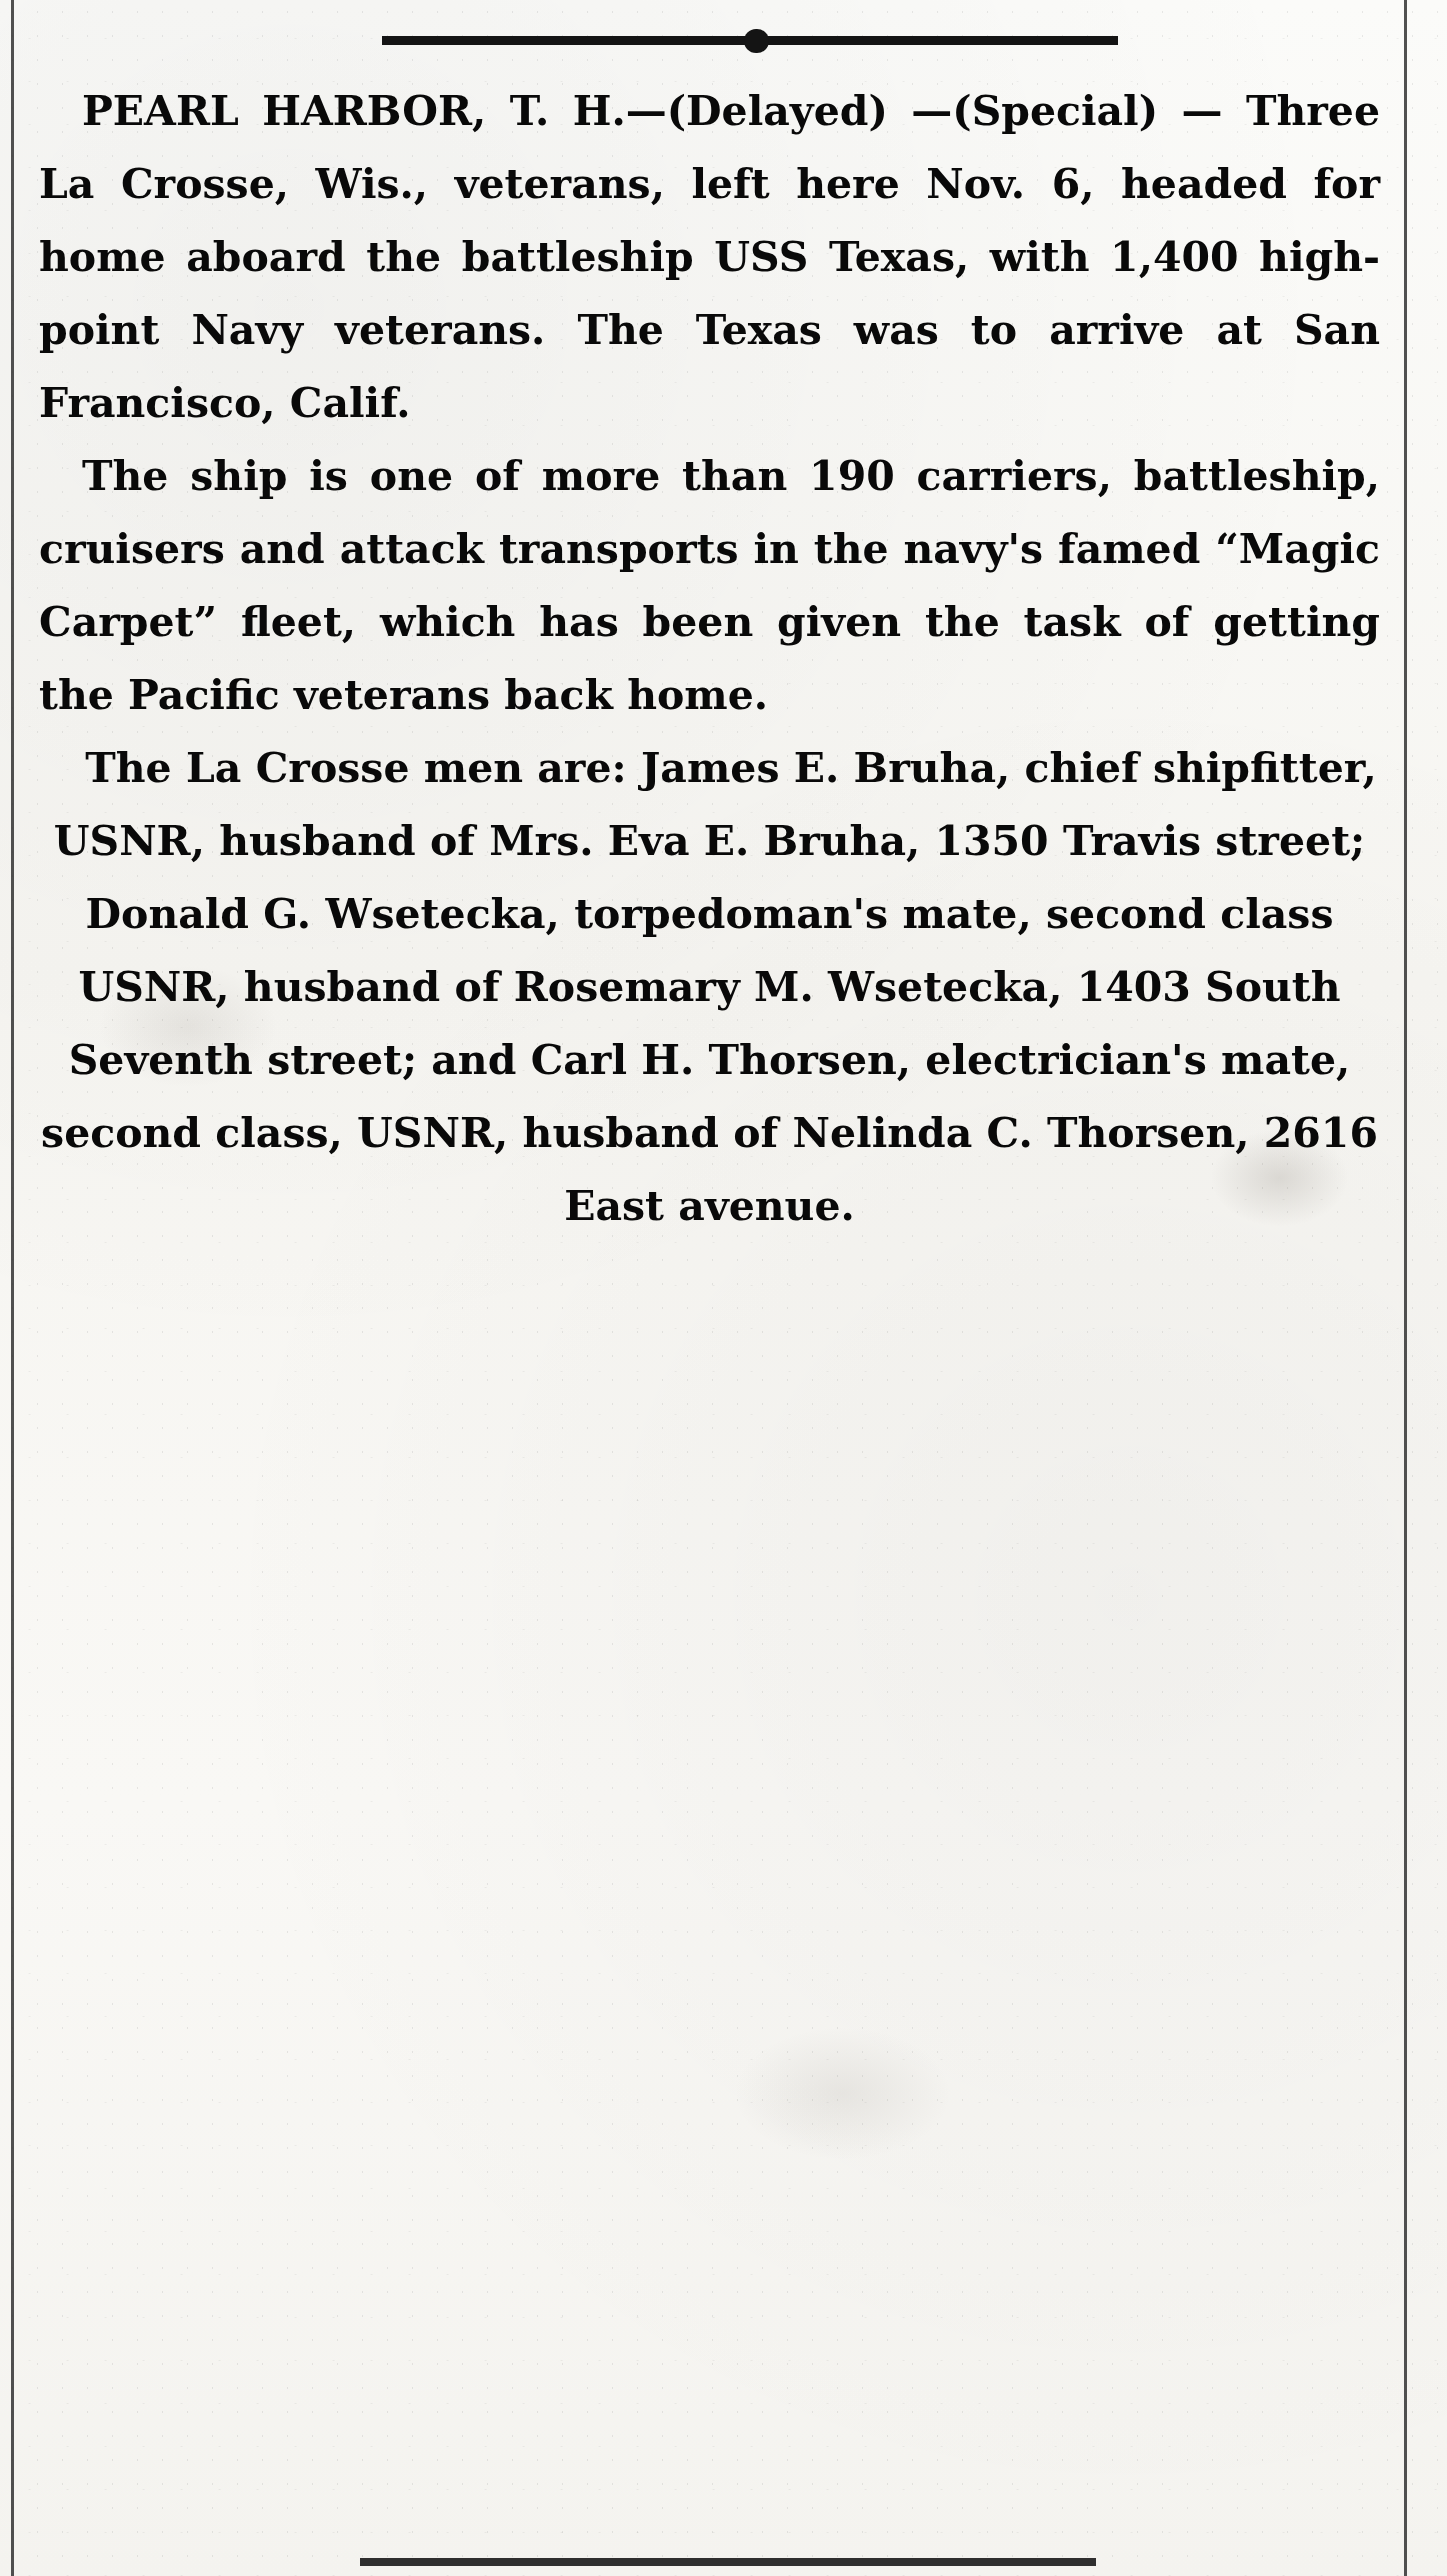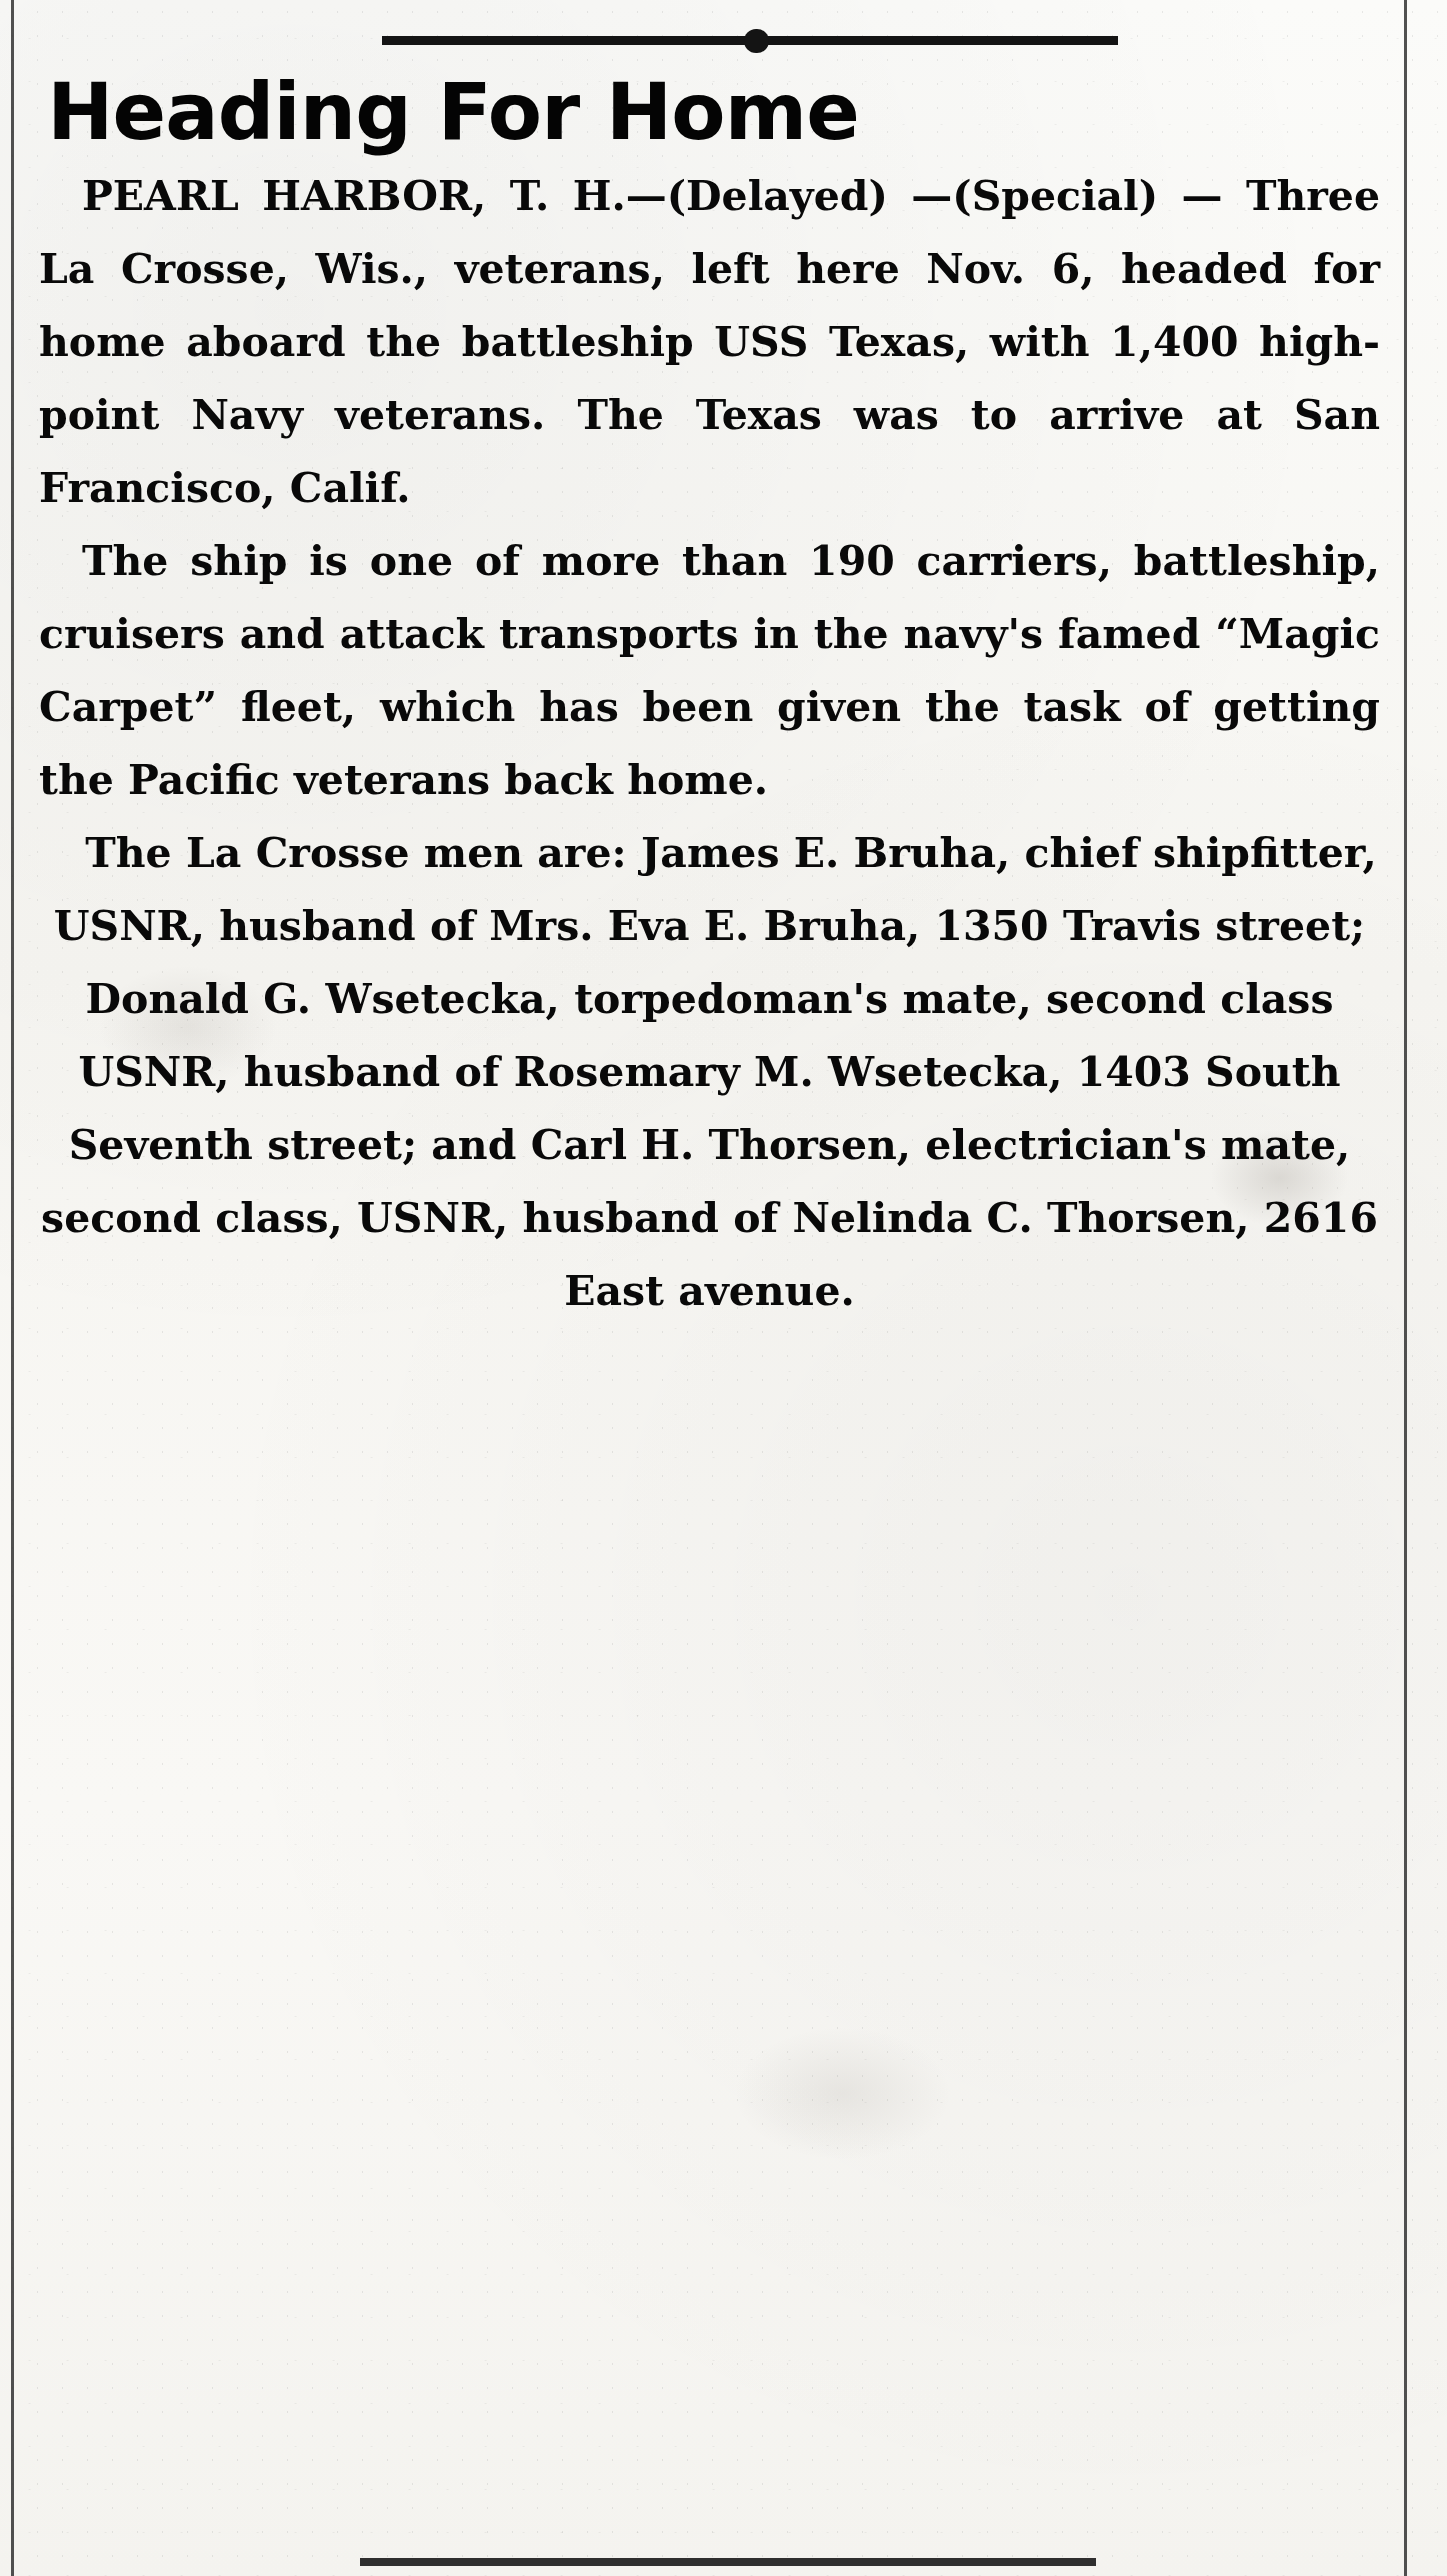--- a/index.html
+++ b/index.html
@@ -165,21 +165,20 @@
   <div class="rule-left"></div>
   <div class="rule-right"></div>
 
   <div class="column">
 
     <div class="top-ornament">
       <div class="bar"></div>
       <div class="dot"></div>
     </div>
 
-    <h1 class="headline inky">Heading For Home</h1>
 
     <div class="body-text inky">
       <p class="para"><span class="indent"></span><span>PEARL HARBOR, T. H.—(Delayed) —(Special) — Three La Crosse, Wis., veterans, left here Nov. 6, headed for home aboard the battleship USS Texas, with 1,400 high-point Navy veterans. The Texas was to arrive at San Francisco, Calif.</span></p>
 
       <p class="para"><span class="indent"></span><span>The ship is one of more than 190 carriers, battleship, cruisers and attack transports in the navy's famed “Magic Carpet” fleet, which has been given the task of getting the Pacific veterans back home.</span></p>
 
 
       <p class="para"><span class="indent"></span><span>The La Crosse men are: James E. Bruha, chief shipfitter, USNR, husband of Mrs. Eva E. Bruha, 1350 Travis street; Donald G. Wsetecka, torpedoman's mate, second class USNR, husband of Rosemary M. Wsetecka, 1403 South Seventh street; and Carl H. Thorsen, electrician's mate, second class, USNR, husband of Nelinda C. Thorsen, 2616 East avenue.</span></p>
     </div>
 

